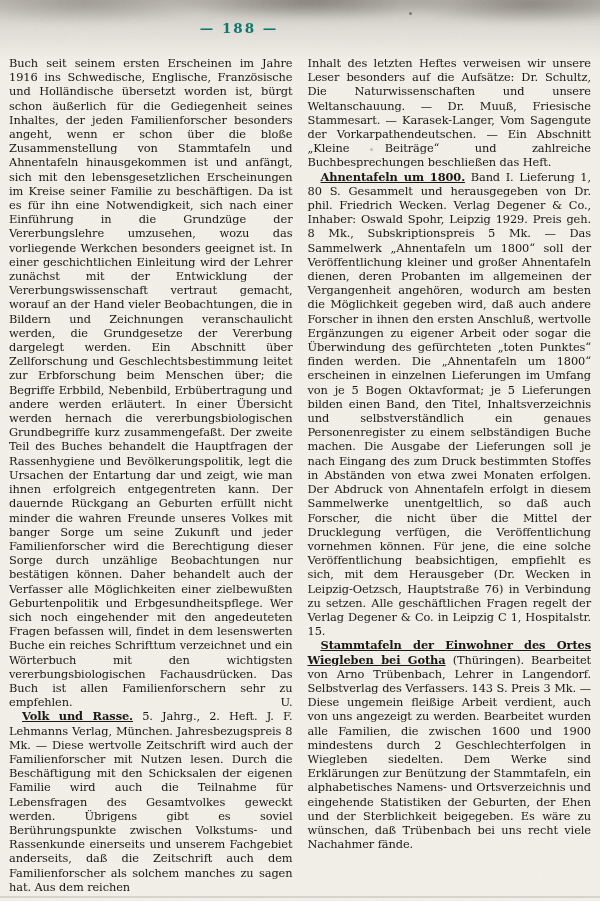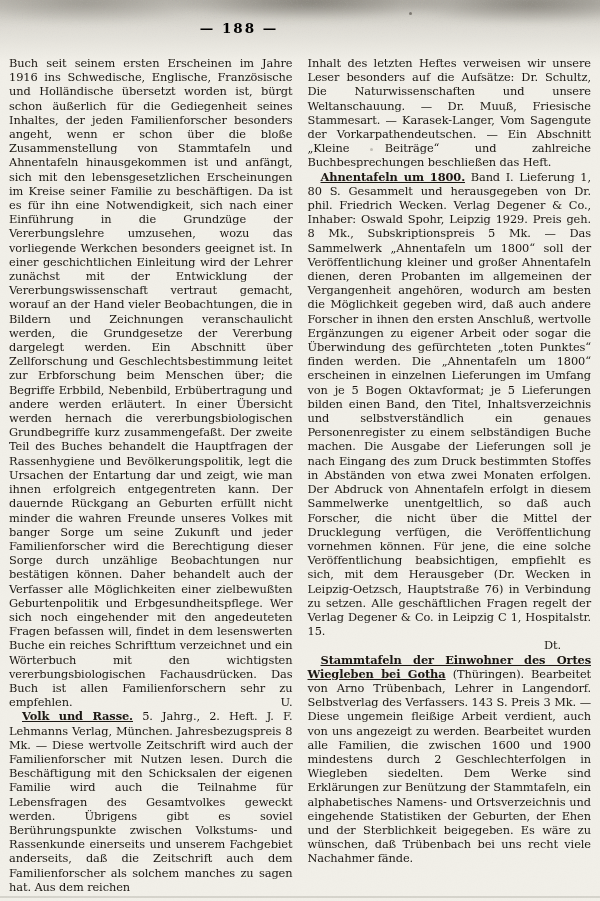--- a/index.html
+++ b/index.html
@@ -23,21 +23,21 @@
   .blob.b3{left:400px;top:-16px;width:260px;height:40px;
     background:radial-gradient(ellipse at center, rgba(80,76,68,.5), rgba(80,76,68,0) 70%);}
   .speck{position:absolute;width:3px;height:3px;border-radius:50%;background:rgba(60,55,48,.55);pointer-events:none;}
   .bottom-edge{
     position:absolute;left:0;right:0;bottom:3px;height:2px;
     background:rgba(145,142,133,.28);pointer-events:none;
   }
   
   .pageno{
     position:absolute;top:20px;left:0;width:478px;text-align:center;
-    font-size:13.5px;font-weight:bold;letter-spacing:2px;color:#000000;
+    font-size:13.5px;font-weight:bold;letter-spacing:2px;color:#0f766e;
   }
   
   .columns{
     position:absolute;top:56px;left:9px;width:582px;
     display:flex;gap:15px;
   }
   .col{
     flex:1;min-width:0;
     font-size:11.4px;line-height:14.2px;text-align:justify;
     letter-spacing:-0.1px;
@@ -83,19 +83,18 @@
       <p><span>Buch seit seinem ersten Erscheinen im Jahre 1916 ins Schwedische, Englische, Französische und Holländische übersetzt worden ist, bürgt schon äußerlich für die Gediegenheit seines Inhaltes, der jeden Familienforscher besonders angeht, wenn er schon über die bloße Zusammenstellung von Stammtafeln und Ahnentafeln hinausgekommen ist und anfängt, sich mit den lebensgesetzlichen Erscheinungen im Kreise seiner Familie zu beschäftigen. Da ist es für ihn eine Notwendigkeit, sich nach einer Einführung in die Grundzüge der Vererbungslehre umzusehen, wozu das vorliegende Werkchen besonders geeignet ist. In einer geschichtlichen Einleitung wird der Lehrer zunächst mit der Entwicklung der Vererbungswissenschaft vertraut gemacht, worauf an der Hand vieler Beobachtungen, die in Bildern und Zeichnungen veranschaulicht werden, die Grundgesetze der Vererbung dargelegt werden. Ein Abschnitt über Zellforschung und Geschlechtsbestimmung leitet zur Erbforschung beim Menschen über; die Begriffe Erbbild, Nebenbild, Erbübertragung und andere werden erläutert. In einer Übersicht werden hernach die vererbungsbiologischen Grundbegriffe kurz zusammengefaßt. Der zweite Teil des Buches behandelt die Hauptfragen der Rassenhygiene und Bevölkerungspolitik, legt die Ursachen der Entartung dar und zeigt, wie man ihnen erfolgreich entgegentreten kann. Der dauernde Rückgang an Geburten erfüllt nicht minder die wahren Freunde unseres Volkes mit banger Sorge um seine Zukunft und jeder Familienforscher wird die Berechtigung dieser Sorge durch unzählige Beobachtungen nur bestätigen können. Daher behandelt auch der Verfasser alle Möglichkeiten einer zielbewußten Geburtenpolitik und Erbgesundheitspflege. Wer sich noch eingehender mit den angedeuteten Fragen befassen will, findet in dem lesenswerten Buche ein reiches Schrifttum verzeichnet und ein Wörterbuch mit den wichtigsten vererbungsbiologischen Fachausdrücken. Das Buch ist allen Familienforschern sehr zu empfehlen.</span><span class="sig-inline">U.</span></p>
 
       <p class="review indent"><span class="ttl">Volk und Rasse.</span> <span>5. Jahrg., 2. Heft. J. F. Lehmanns Verlag, München. Jahresbezugspreis 8 Mk. — Diese wertvolle Zeitschrift wird auch der Familienforscher mit Nutzen lesen. Durch die Beschäftigung mit den Schicksalen der eigenen Familie wird auch die Teilnahme für Lebensfragen des Gesamtvolkes geweckt werden. Übrigens gibt es soviel Berührungspunkte zwischen Volkstums- und Rassenkunde einerseits und unserem Fachgebiet anderseits, daß die Zeitschrift auch dem Familienforscher als solchem manches zu sagen hat. Aus dem reichen</span></p>
     </div>
 
     <div class="col">
       <p><span>Inhalt des letzten Heftes verweisen wir unsere Leser besonders auf die Aufsätze: Dr. Schultz, Die Naturwissenschaften und unsere Weltanschauung. — Dr. Muuß, Friesische Stammesart. — Karasek-Langer, Vom Sagengute der Vorkarpathendeutschen. — Ein Abschnitt „Kleine Beiträge“ und zahlreiche Buchbesprechungen beschließen das Heft.</span></p>
 
       <p class="review indent"><span class="ttl">Ahnentafeln um 1800.</span> <span>Band I. Lieferung 1, 80 S. Gesammelt und herausgegeben von Dr. phil. Friedrich Wecken. Verlag Degener &amp; Co., Inhaber: Oswald Spohr, Leipzig 1929. Preis geh. 8 Mk., Subskriptionspreis 5 Mk. — Das Sammelwerk „Ahnentafeln um 1800“ soll der Veröffentlichung kleiner und großer Ahnentafeln dienen, deren Probanten im allgemeinen der Vergangenheit angehören, wodurch am besten die Möglichkeit gegeben wird, daß auch andere Forscher in ihnen den ersten Anschluß, wertvolle Ergänzungen zu eigener Arbeit oder sogar die Überwindung des gefürchteten „toten Punktes“ finden werden. Die „Ahnentafeln um 1800“ erscheinen in einzelnen Lieferungen im Umfang von je 5 Bogen Oktavformat; je 5 Lieferungen bilden einen Band, den Titel, Inhaltsverzeichnis und selbstverständlich ein genaues Personenregister zu einem selbständigen Buche machen. Die Ausgabe der Lieferungen soll je nach Eingang des zum Druck bestimmten Stoffes in Abständen von etwa zwei Monaten erfolgen. Der Abdruck von Ahnentafeln erfolgt in diesem Sammelwerke unentgeltlich, so daß auch Forscher, die nicht über die Mittel der Drucklegung verfügen, die Veröffentlichung vornehmen können. Für jene, die eine solche Veröffentlichung beabsichtigen, empfiehlt es sich, mit dem Herausgeber (Dr. Wecken in Leipzig-Oetzsch, Hauptstraße 76) in Verbindung zu setzen. Alle geschäftlichen Fragen regelt der Verlag Degener &amp; Co. in Leipzig C 1, Hospitalstr. 15.</span></p>
 
-      <p class="sig-line">Dt.</p>
 
       <p class="review indent"><span class="ttl">Stammtafeln der Einwohner des Ortes Wiegleben bei Gotha</span> <span>(Thüringen). Bearbeitet von Arno Trübenbach, Lehrer in Langendorf. Selbstverlag des Verfassers. 143 S. Preis 3 Mk. — Diese ungemein fleißige Arbeit verdient, auch von uns angezeigt zu werden. Bearbeitet wurden alle Familien, die zwischen 1600 und 1900 mindestens durch 2 Geschlechterfolgen in Wiegleben siedelten. Dem Werke sind Erklärungen zur Benützung der Stammtafeln, ein alphabetisches Namens- und Ortsverzeichnis und eingehende Statistiken der Geburten, der Ehen und der Sterblichkeit beigegeben. Es wäre zu wünschen, daß Trübenbach bei uns recht viele Nachahmer fände.</span></p>
     </div>
 
   </div>
 </div>
 
 </body></html>

